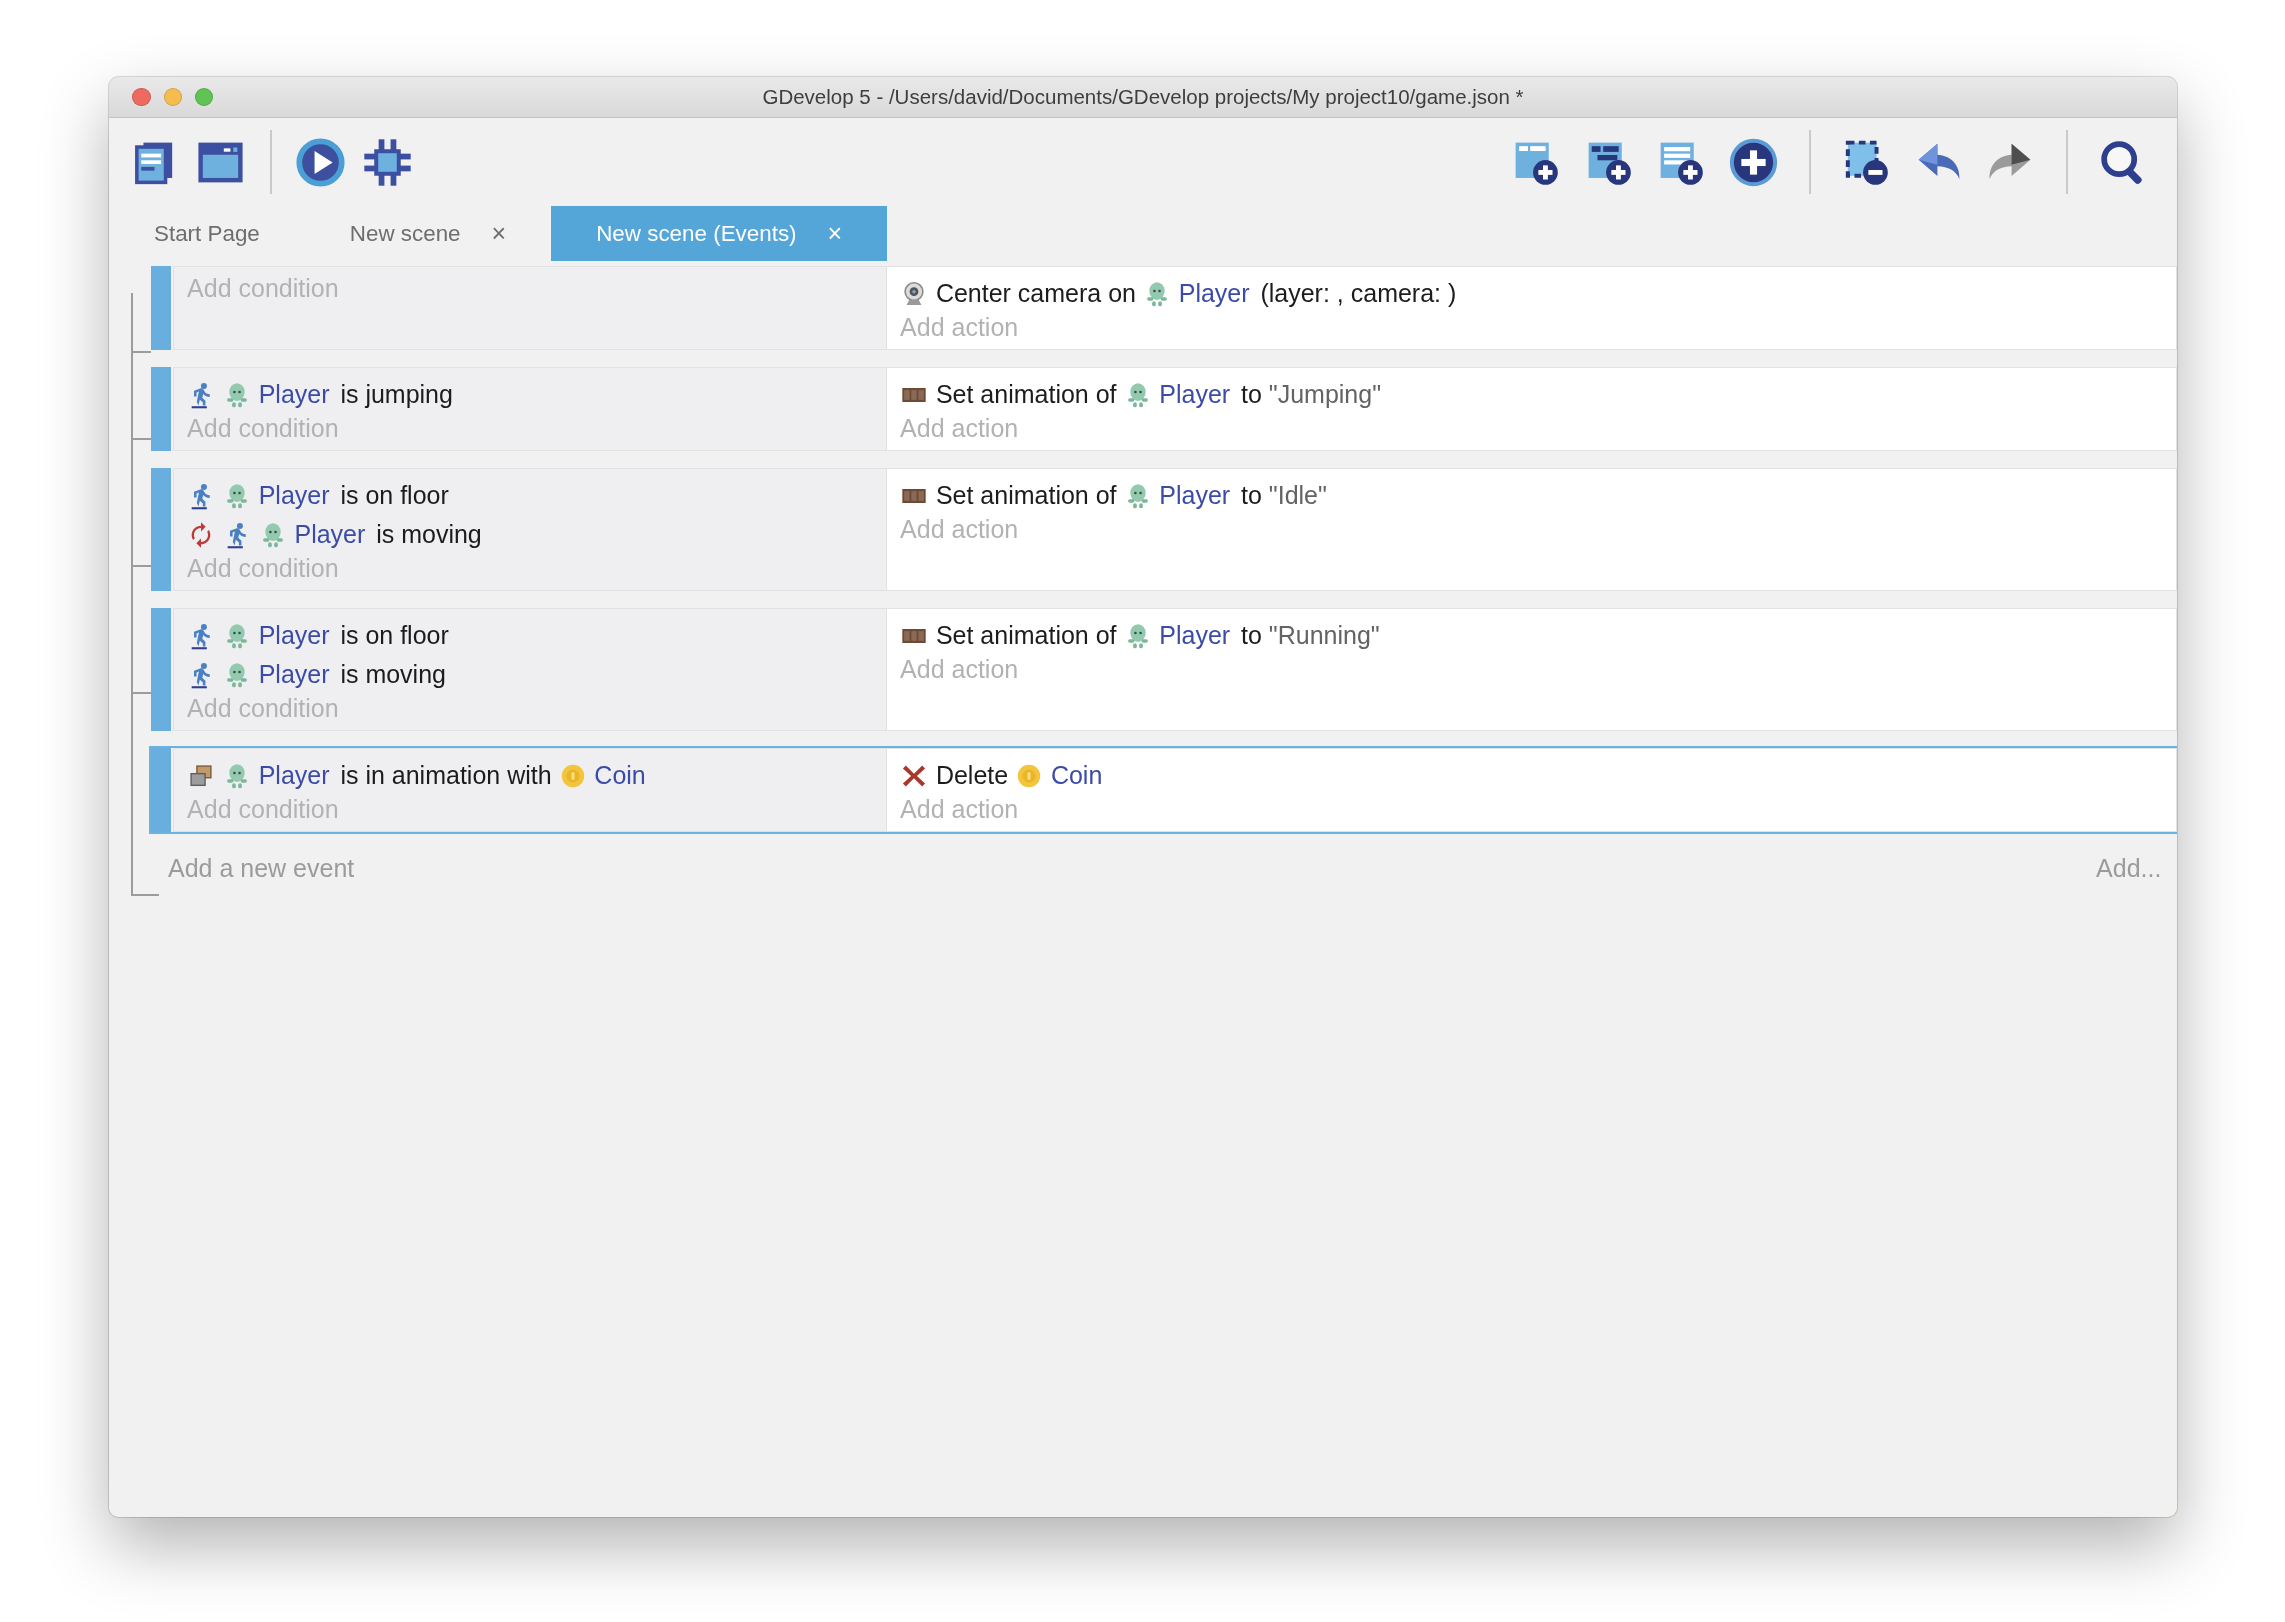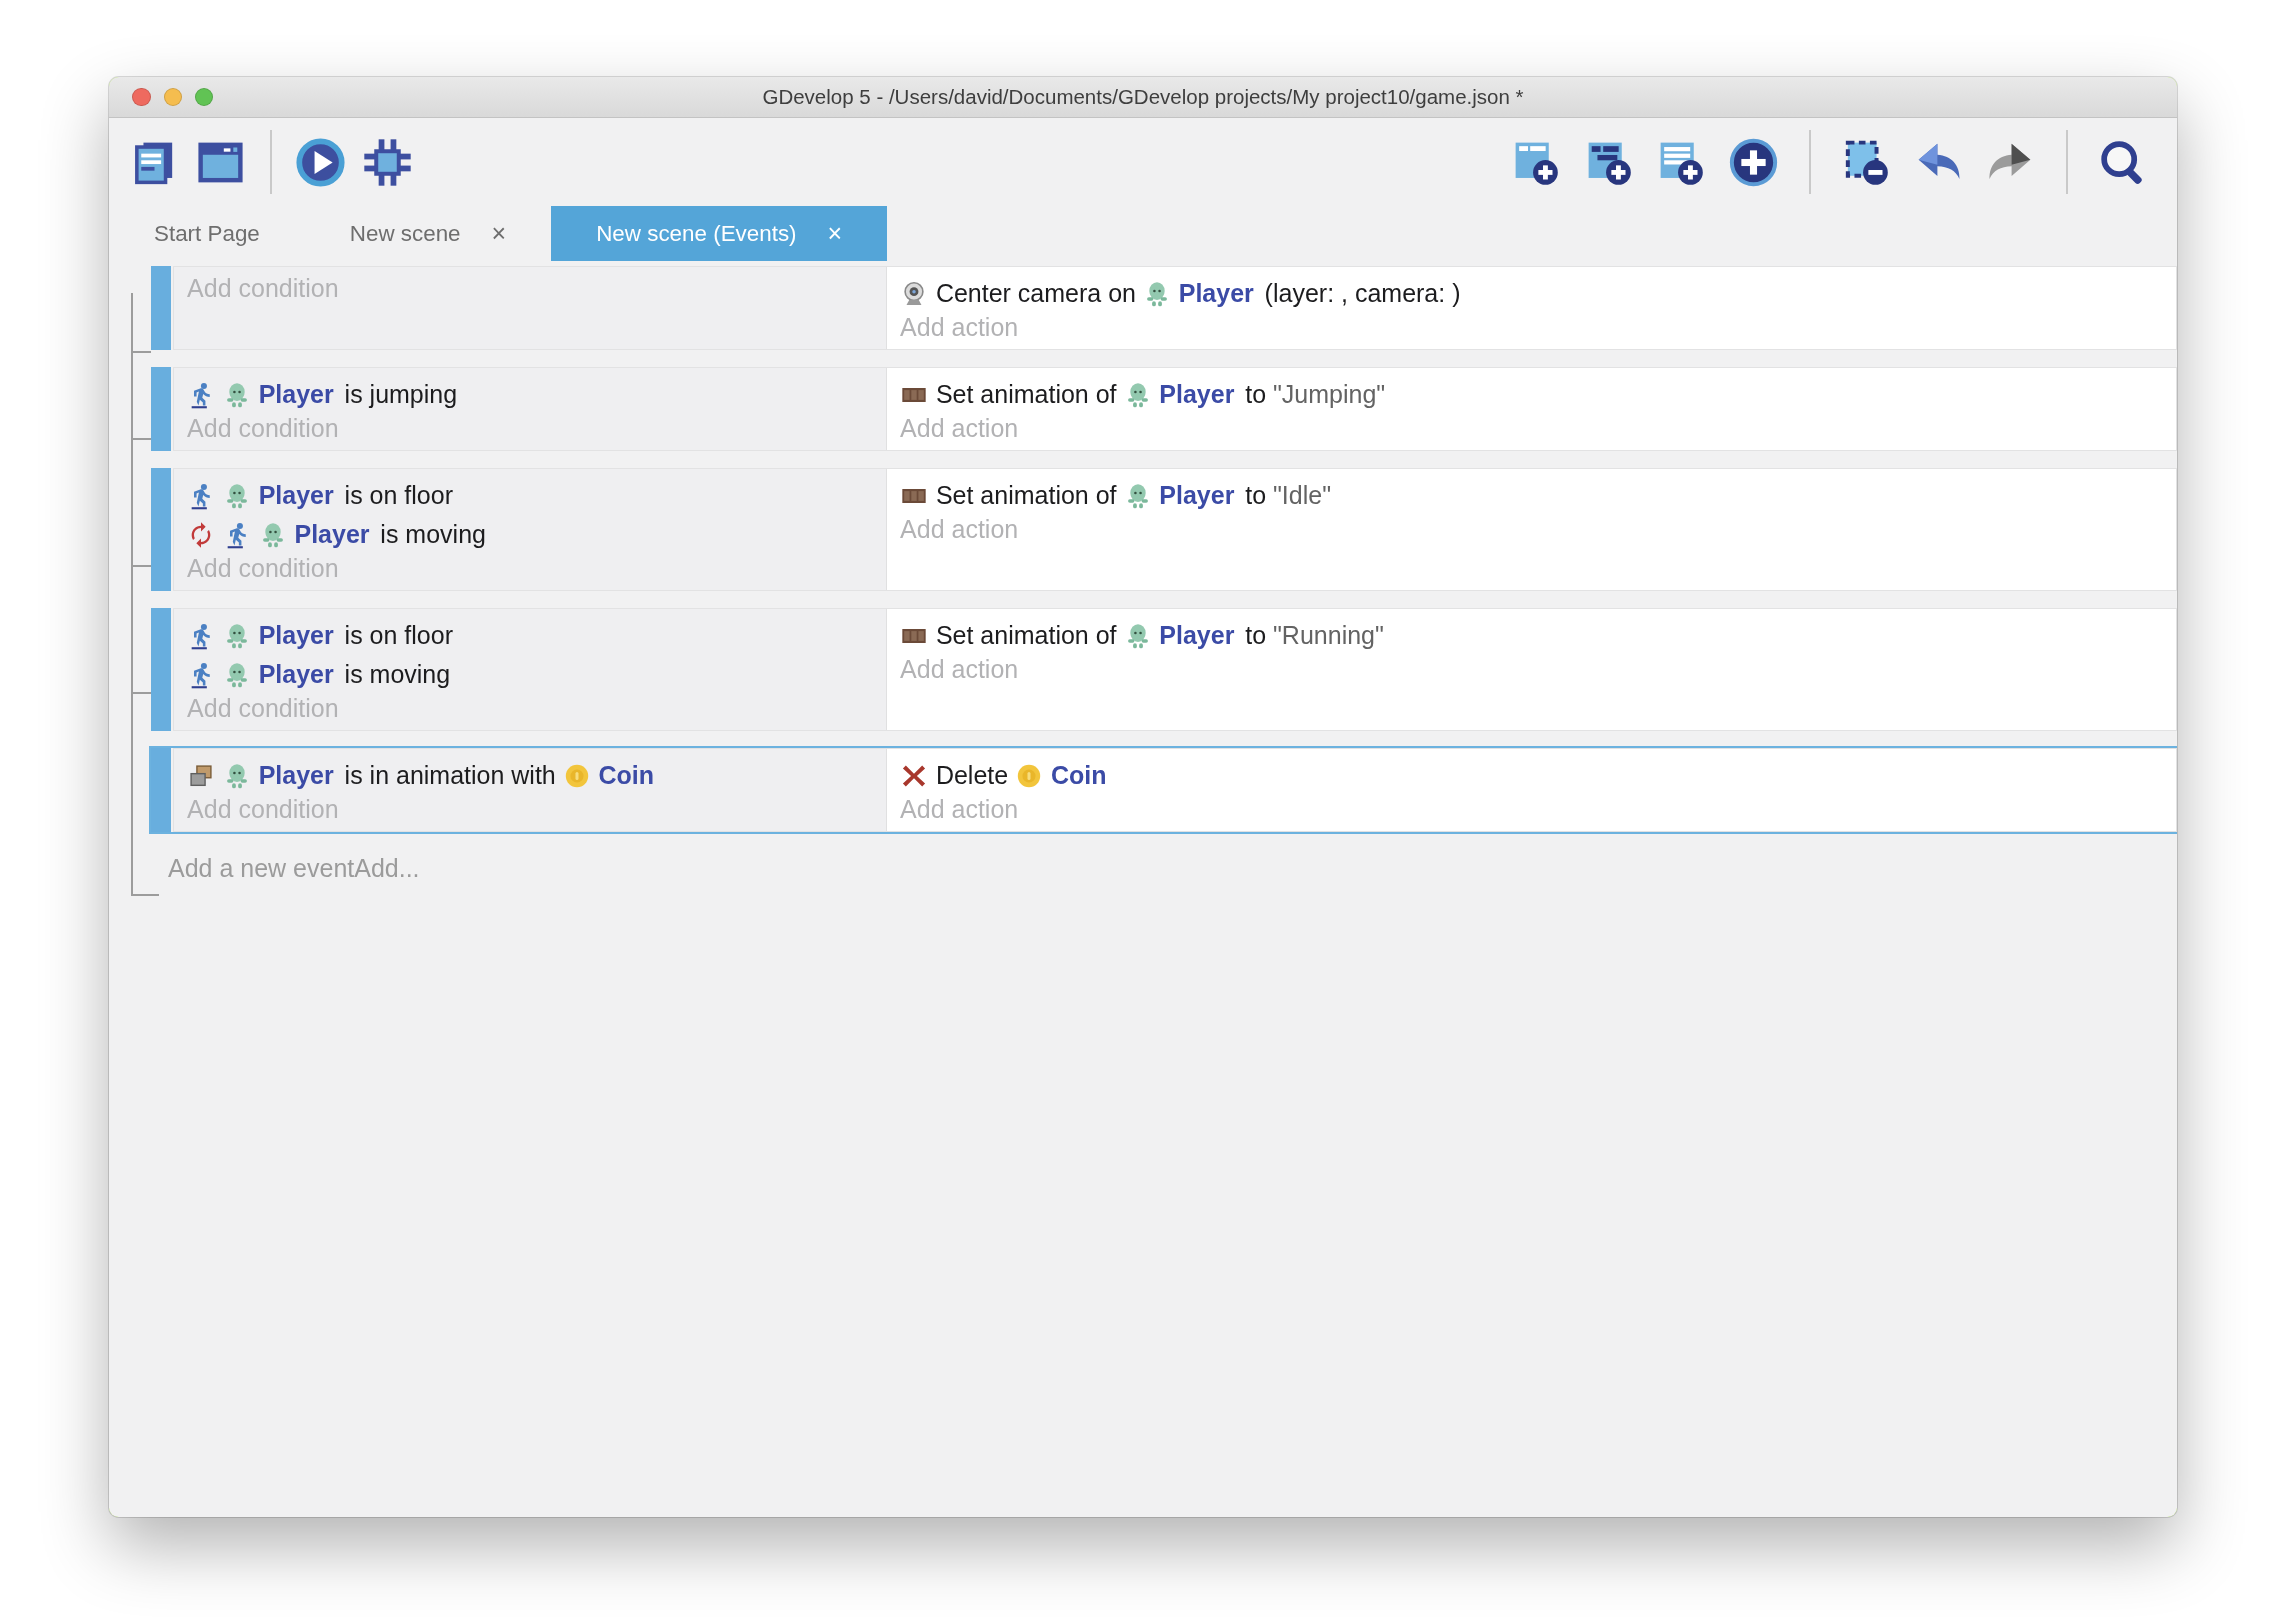--- a/index.html
+++ b/index.html
@@ -31,30 +31,30 @@
   .event-row{display:flex;margin-bottom:17px;position:relative}
   .event-row.sel{box-shadow:0 0 0 2px #6cb2df}
   .event-bar{width:19.5px;background:#68aede;margin-right:2.9px;flex:none;cursor:grab}
   .event-panel{flex:1;display:flex;border:1px solid #e2e2e3}
   .cond-cell{width:713px;flex:none;background:#efeff1;border-right:1px solid #e0e0e1;padding:2px 0}
   .act-cell{flex:1;background:#ffffff;padding:2px 0}
   .line{height:39px;display:flex;align-items:flex-end;padding-left:12.7px;font-size:25px;color:#1c1c1e;white-space:pre;cursor:pointer}
   .add-link{height:39px;display:flex;align-items:center;padding-left:12.7px;font-size:25px;color:#b2b2b4;cursor:pointer}
   .icon{display:inline-flex;width:28px;height:28px;margin-right:7.8px;flex:none}
   .icon svg{width:100%;height:100%;display:block}
-  .part-obj{font-weight:bold;color:#3b4ba6;margin-right:3.9px}
+  .part-obj{font-weight:normal;color:#3b4ba6;margin-right:3.9px}
   .part-str{color:#636363}
   .part-muted{color:#6e6e6e}
   .part-var{color:#8e44ad}
   .part-op{color:#4779d2}
   .part-num{color:#3f9b42}
   
   .tree{position:absolute;background:#9c9c9c}
   
-  .footer-row{margin-top:17.6px;height:39px;display:flex;align-items:center;
+  .footer-row{margin-top:17.6px;height:39px;display:flex;align-items:center;justify-content:space-between;
               padding-left:59px;padding-right:15.6px;font-size:25px;color:#9b9b9b}
   .footer-row span{cursor:pointer}
 </style>
 </head>
 <body>
 
 <div class="window">
 
   <div class="titlebar">
     <div class="traffic">

